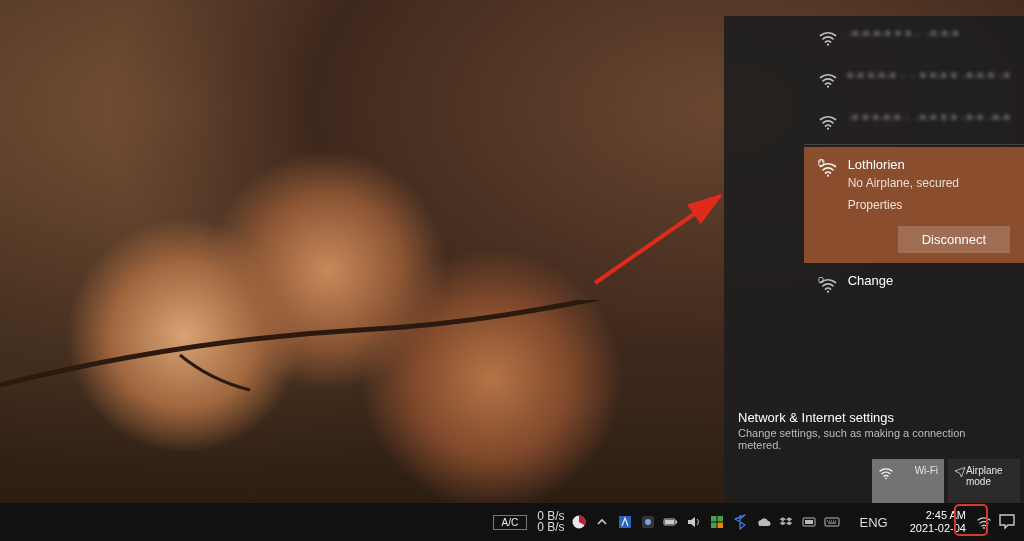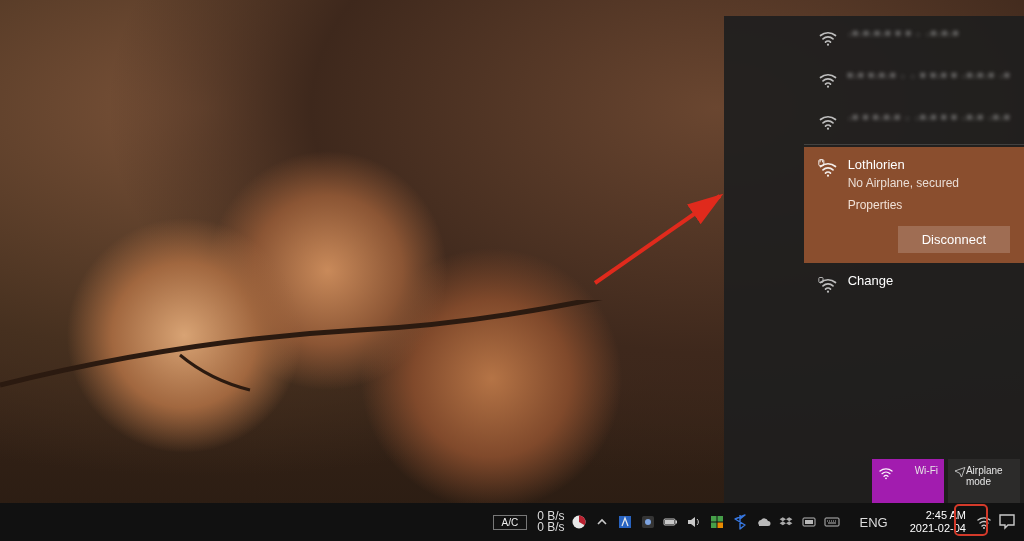--- a/index.html
+++ b/index.html
@@ -28,21 +28,21 @@
 .properties{color:#f1e1d7;font-size:12px;margin-top:4px;cursor:pointer;}
 .disco-row{display:flex;justify-content:flex-end;margin-top:10px;}
 .disco{background:rgba(255,255,255,.18);border:none;color:#fff;padding:6px 24px;font-size:13px;cursor:pointer;margin-left:13px;}
 
 .settings-block{padding:10px 14px 8px;}
 .settings-title{color:#fff;font-size:13px;}
 .settings-sub{color:#bcbcbc;font-size:11px;margin-top:2px;}
 
 .tiles{display:flex;gap:4px;padding:0 4px 6px;}
 .tile{width:72px;height:54px;display:flex;flex-direction:row;justify-content:space-between;padding:6px;box-sizing:border-box;font-size:10px;color:#e5e5e5;cursor:pointer;}
-.tile.active{background:#a21caf;}
+.tile.active{background:#737373;}
 .tile.normal{background:rgba(255,255,255,.06);}
 .tile.disabled{background:rgba(255,255,255,.04);color:#8a8a8a;}
 .tile .ticon{width:16px;height:16px;opacity:.95;}
 .tile .tlabel{line-height:11px;}
 
 
 .taskbar{position:absolute;left:0;right:0;bottom:0;height:38px;background:#111;display:flex;align-items:center;color:#fff;font-size:11px;z-index:5;text-align:center;}
 .tb-spacer{flex:1;}
 .tb-box{border:1px solid #777;padding:1px 8px;font-size:10px;color:#eee;margin-right:10px;}
 .tb-net{display:flex;flex-direction:column;align-items:flex-end;font-size:12px;color:#ddd;line-height:11px;margin-right:6px;}
@@ -140,20 +140,24 @@
           <path d="M3 9a14 14 0 0118 0M6 13a9 9 0 0112 0M9 17a4 4 0 016 0" stroke="#cfcfcf" stroke-width="2" fill="none" stroke-linecap="round"></path>
           <circle cx="12" cy="20" r="1.3" fill="#cfcfcf"></circle>
           <rect x="1" y="3" width="5" height="6" rx="1" fill="none" stroke="#cfcfcf" stroke-width="1.1"></rect>
         </svg>
       </span>
       <span class="net-name">Change</span>
     </div>
 
   </div>
 
+  <div class="settings-block">
+    <div class="settings-title">Network &amp; Internet settings</div>
+    <div class="settings-sub">Change settings, such as making a connection metered.</div>
+  </div>
 
   <div class="tiles">
     <div class="tile active">
       <span class="ticon">
         <svg viewBox="0 0 24 24">
             <path d="M3 9a14 14 0 0118 0M6 13a9 9 0 0112 0M9 17a4 4 0 016 0" stroke="#fff" stroke-width="2" fill="none" stroke-linecap="round"></path>
             <circle cx="12" cy="20" r="1.4" fill="#fff"></circle>
           </svg>
       </span>
       <span class="tlabel">Wi-Fi</span>

